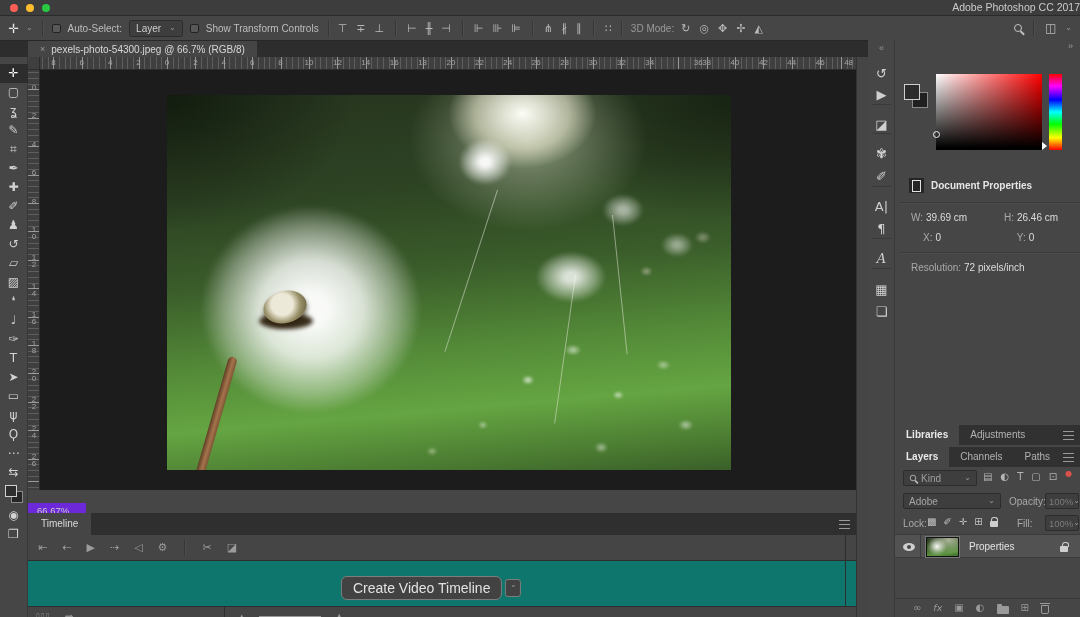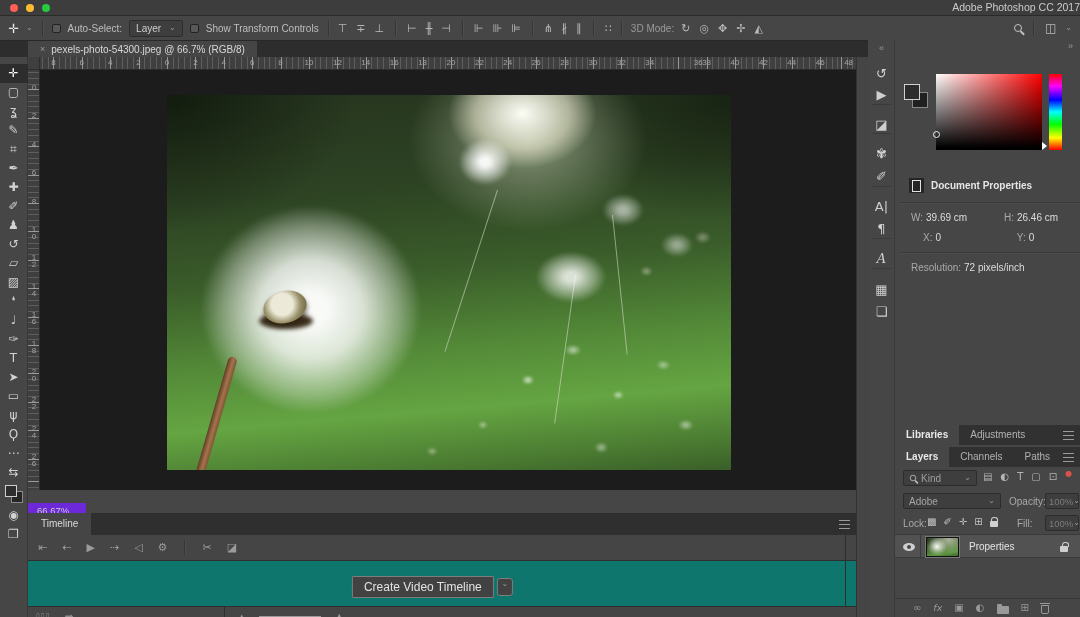--- a/index.html
+++ b/index.html
@@ -98,21 +98,21 @@
   .timeline{left:28px;top:513px;width:828px;height:112px;background:#0f766e;border-bottom:1px solid #2a2a2a;}
   .tl-head{position:absolute;left:0;top:0;width:828px;height:22px;background:#2f2f2f;}
   .tl-tab{position:absolute;left:0;top:0;height:22px;line-height:22px;padding:0 13px;background:#454545;color:#dadada;font-size:10px;}
   .pmenu{position:absolute;width:11px;height:9px;border-top:1px solid #9a9a9a;border-bottom:1px solid #9a9a9a;background:linear-gradient(#00000000 0 3px,#9a9a9a 3px 4px,#00000000 4px);}
   .tl-menu{right:6px;top:7px;}
   .tl-controls{position:absolute;left:0;top:22px;width:828px;height:26px;background:#454545;border-bottom:1px solid #2e2e2e;
                display:flex;align-items:center;gap:15px;padding-left:10px;}
   .tl-controls .icon{color:#9b9b9b;font-size:11px;}
   .tl-vsep{position:absolute;left:817px;top:22px;height:90px;width:1px;background:#2e2e2e;}
   .cvt{position:absolute;left:50%;top:63px;transform:translateX(-56%);display:flex;align-items:center;gap:3px;}
-  .cvt-btn{background:#424242;border:1px solid #7d7d7d;border-radius:1px;color:#e2e2e2;font-size:12px;padding:3px 11px;}
+  .cvt-btn{background:#424242;border:1px solid #7d7d7d;border-radius:6px;color:#e2e2e2;font-size:14px;padding:3px 11px;}
   .cvt-dd{background:#424242;border:1px solid #7d7d7d;border-radius:3px;width:16px;height:18px;text-align:center;}
   .tl-bottom{position:absolute;left:0;top:93px;width:828px;height:19px;background:#454545;border-top:1px solid #2e2e2e;
              display:flex;align-items:center;}
   .frames{margin-left:8px;color:#8f8f8f;font-size:7px;letter-spacing:1px;}
   .tl-arrow{margin-left:14px;color:#8f8f8f;font-size:11px;}
   .tl-bsep{margin-left:150px;width:1px;height:19px;background:#2e2e2e;}
   .mtn-s{margin-left:14px;color:#9a9a9a;font-size:6px;}
   .mtn-track{margin-left:14px;width:62px;height:1px;background:#9a9a9a;}
   .mtn-l{margin-left:14px;color:#9a9a9a;font-size:9px;}
 

